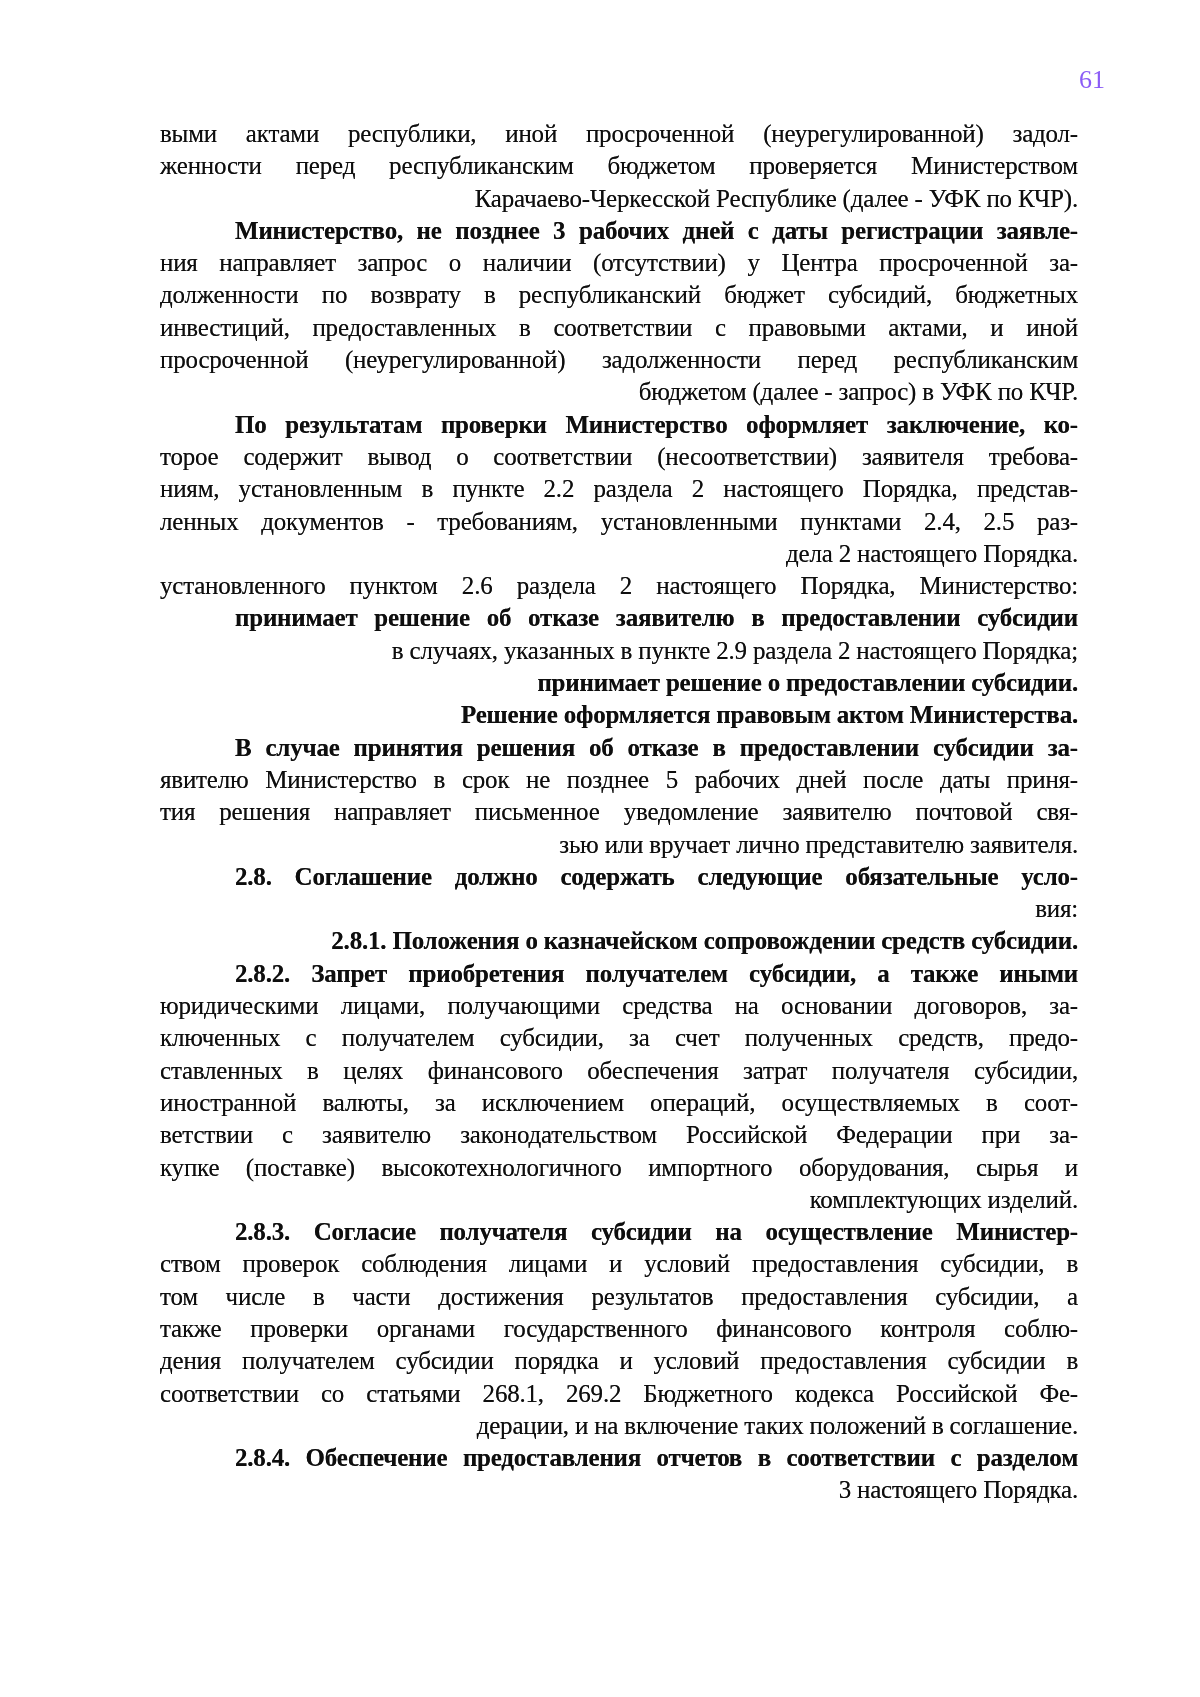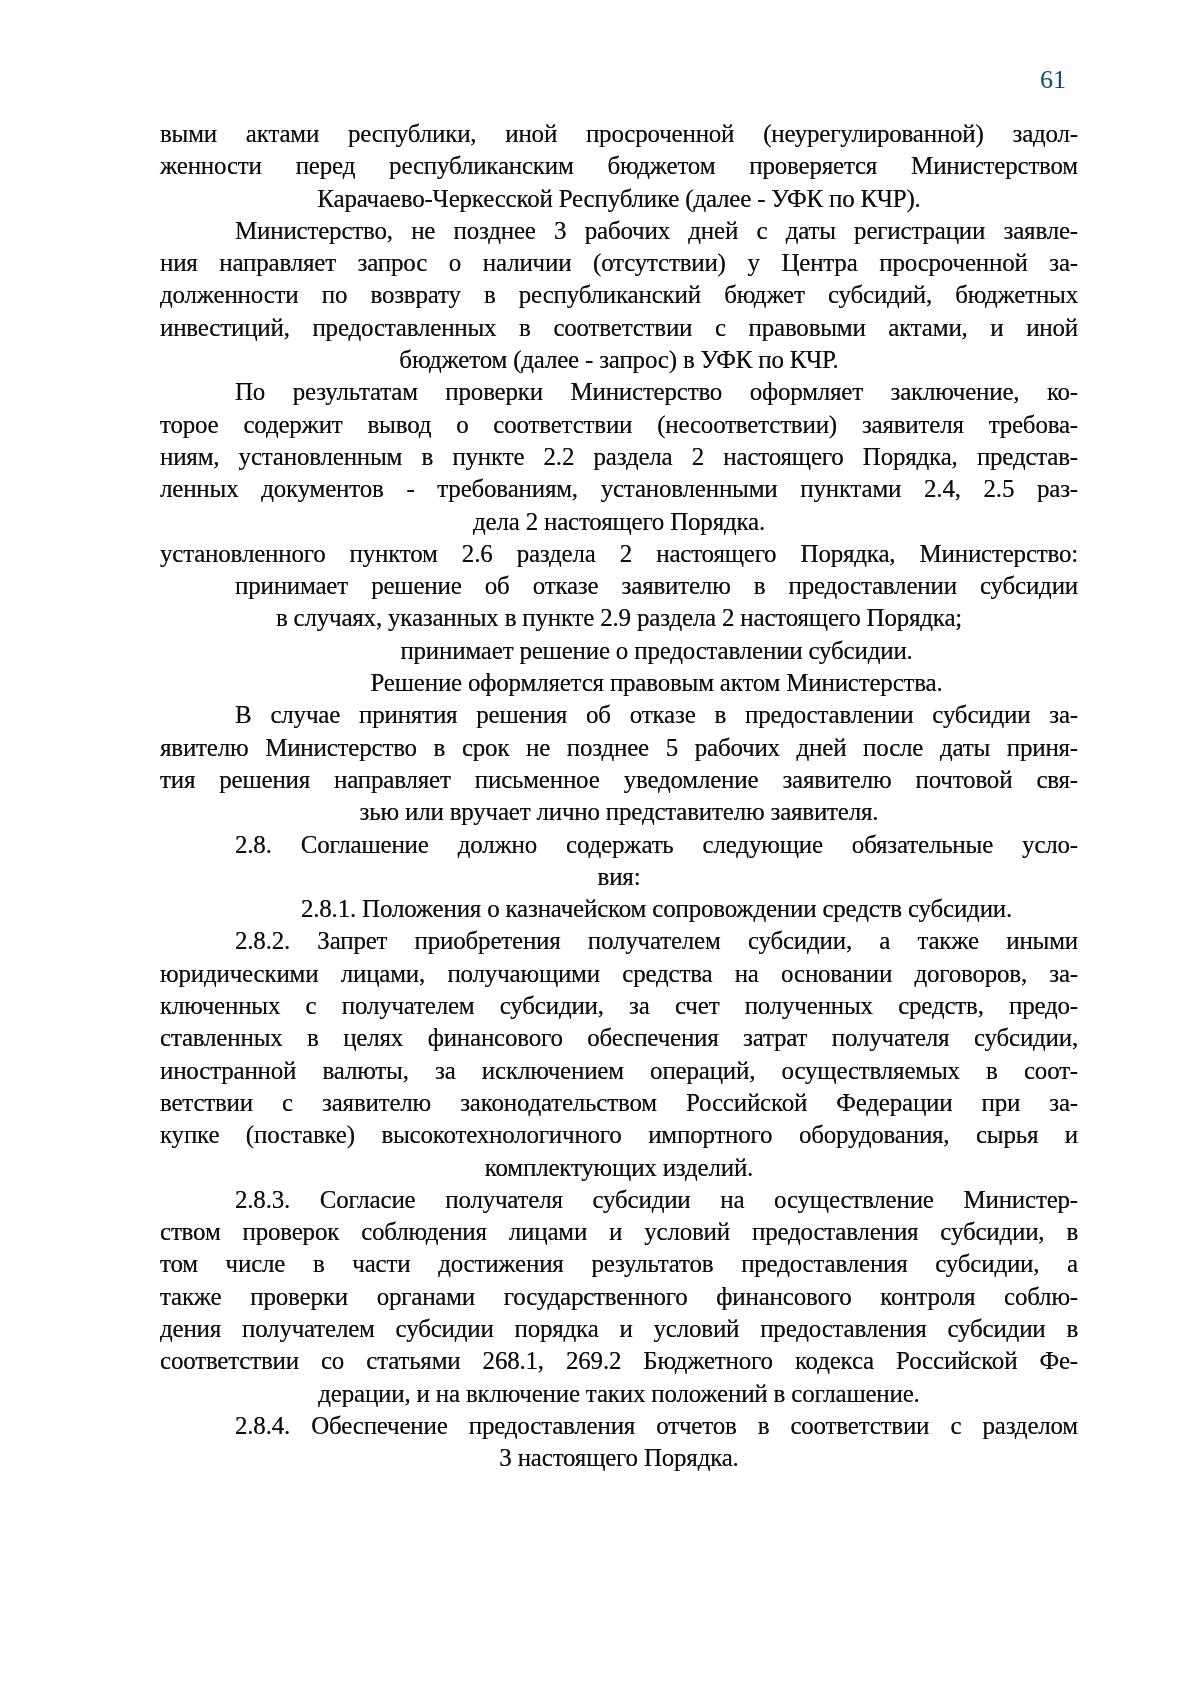--- a/index.html
+++ b/index.html
@@ -16,66 +16,68 @@
     color: #0e0e0e;
   }
   .page {
     position: absolute;
     inset: 0;
     background: #ffffff;
   }
   .page-number {
     position: absolute;
     top: 64px;
-    left: 1040px;
+    left: 1064px;
     width: 56px;
-    text-align: left;
+    text-align: center;
     font-size: 26px;
     line-height: 32px;
-    color: #0c4a6e;
+    color: #8b5cf6;
   }
   .text-block {
     position: absolute;
     top: 118px;
     left: 160px;
     width: 918px;
   }
   .line {
     height: 32.3px;
     line-height: 32.3px;
     font-size: 25px;
     letter-spacing: -0.2px;
-    text-align: center;
+    text-align: right;
     color: #0e0e0e;
     text-shadow: 0 0 0.5px rgba(0,0,0,0.65);
   }
   .line.justify {
     text-align: justify;
     text-align-last: justify;
   }
   .line.indent {
     padding-left: 75px;
+    font-weight: bold;
   }
 </style>
 </head>
 <body>
 
 <div class="page">
   <div class="page-number">61</div>
   <div class="text-block" id="text-block">
       <div class="paragraph">
         <div class="line justify">выми актами республики, иной просроченной (неурегулированной) задол-</div>
         <div class="line justify">женности перед республиканским бюджетом проверяется Министерством</div>
         <div class="line">Карачаево-Черкесской Республике (далее - УФК по КЧР).</div>
       </div>
       <div class="paragraph">
         <div class="line justify indent">Министерство, не позднее 3 рабочих дней с даты регистрации заявле-</div>
         <div class="line justify">ния направляет запрос о наличии (отсутствии) у Центра просроченной за-</div>
         <div class="line justify">долженности по возврату в республиканский бюджет субсидий, бюджетных</div>
         <div class="line justify">инвестиций, предоставленных в соответствии с правовыми актами, и иной</div>
+        <div class="line justify">просроченной (неурегулированной) задолженности перед республиканским</div>
         <div class="line">бюджетом (далее - запрос) в УФК по КЧР.</div>
       </div>
       <div class="paragraph">
         <div class="line justify indent">По результатам проверки Министерство оформляет заключение, ко-</div>
         <div class="line justify">торое содержит вывод о соответствии (несоответствии) заявителя требова-</div>
         <div class="line justify">ниям, установленным в пункте 2.2 раздела 2 настоящего Порядка, представ-</div>
         <div class="line justify">ленных документов - требованиям, установленными пунктами 2.4, 2.5 раз-</div>
         <div class="line">дела 2 настоящего Порядка.</div>
       </div>
       <div class="paragraph">

